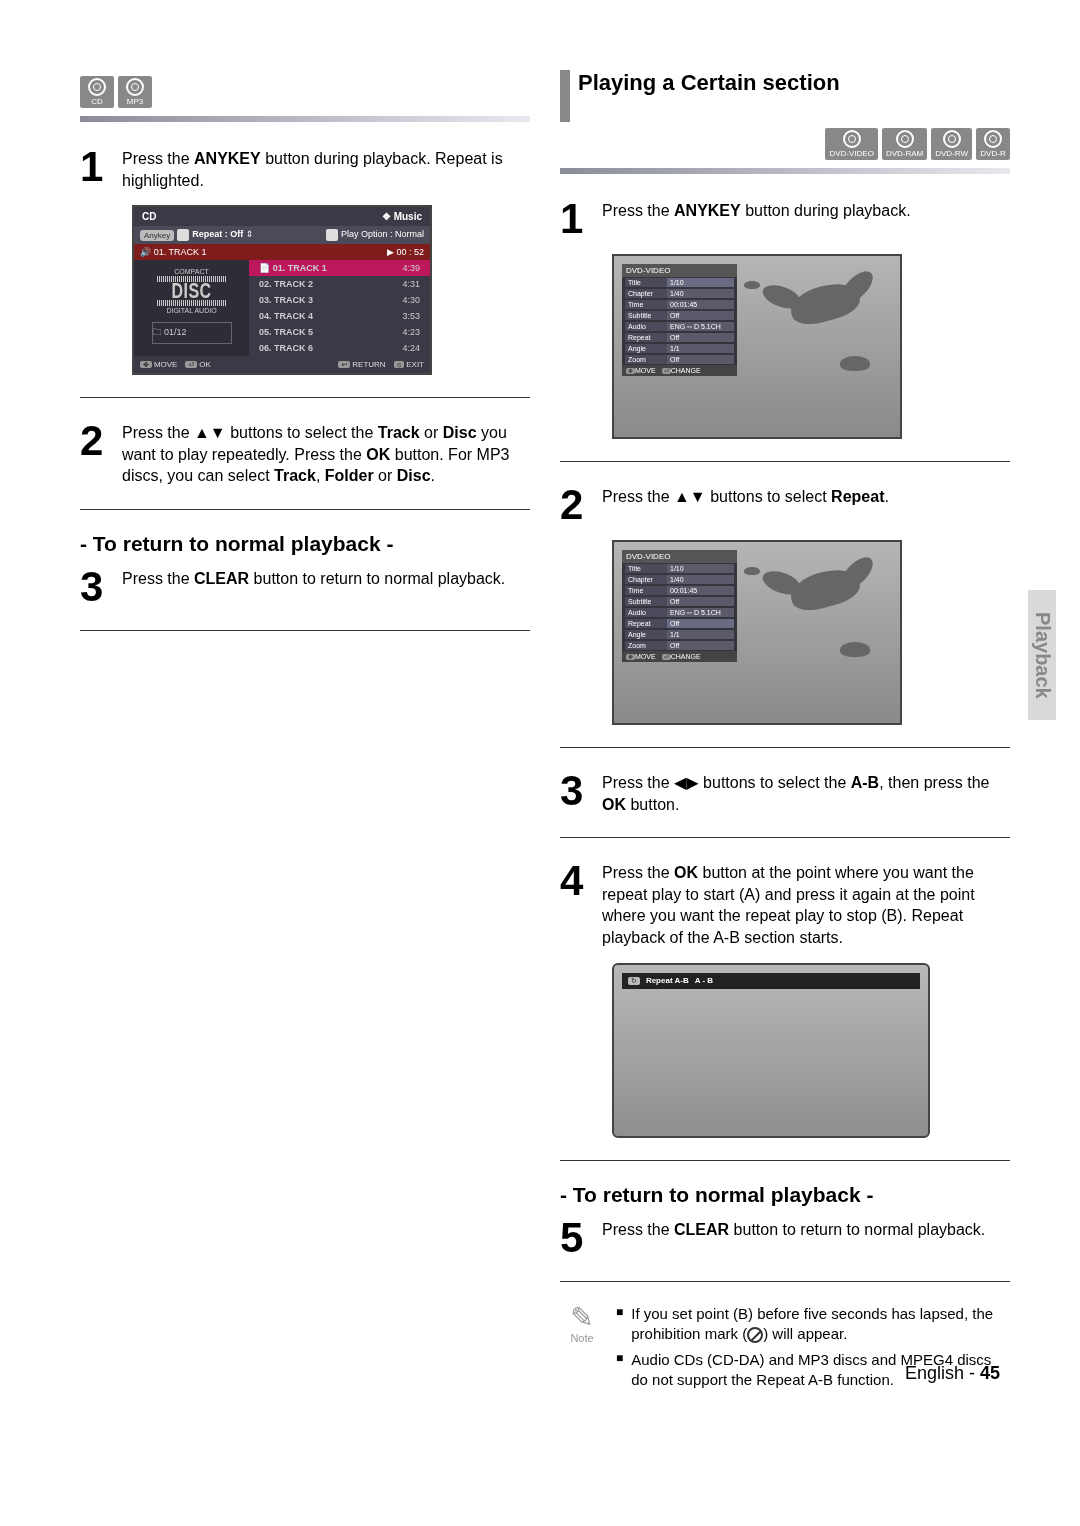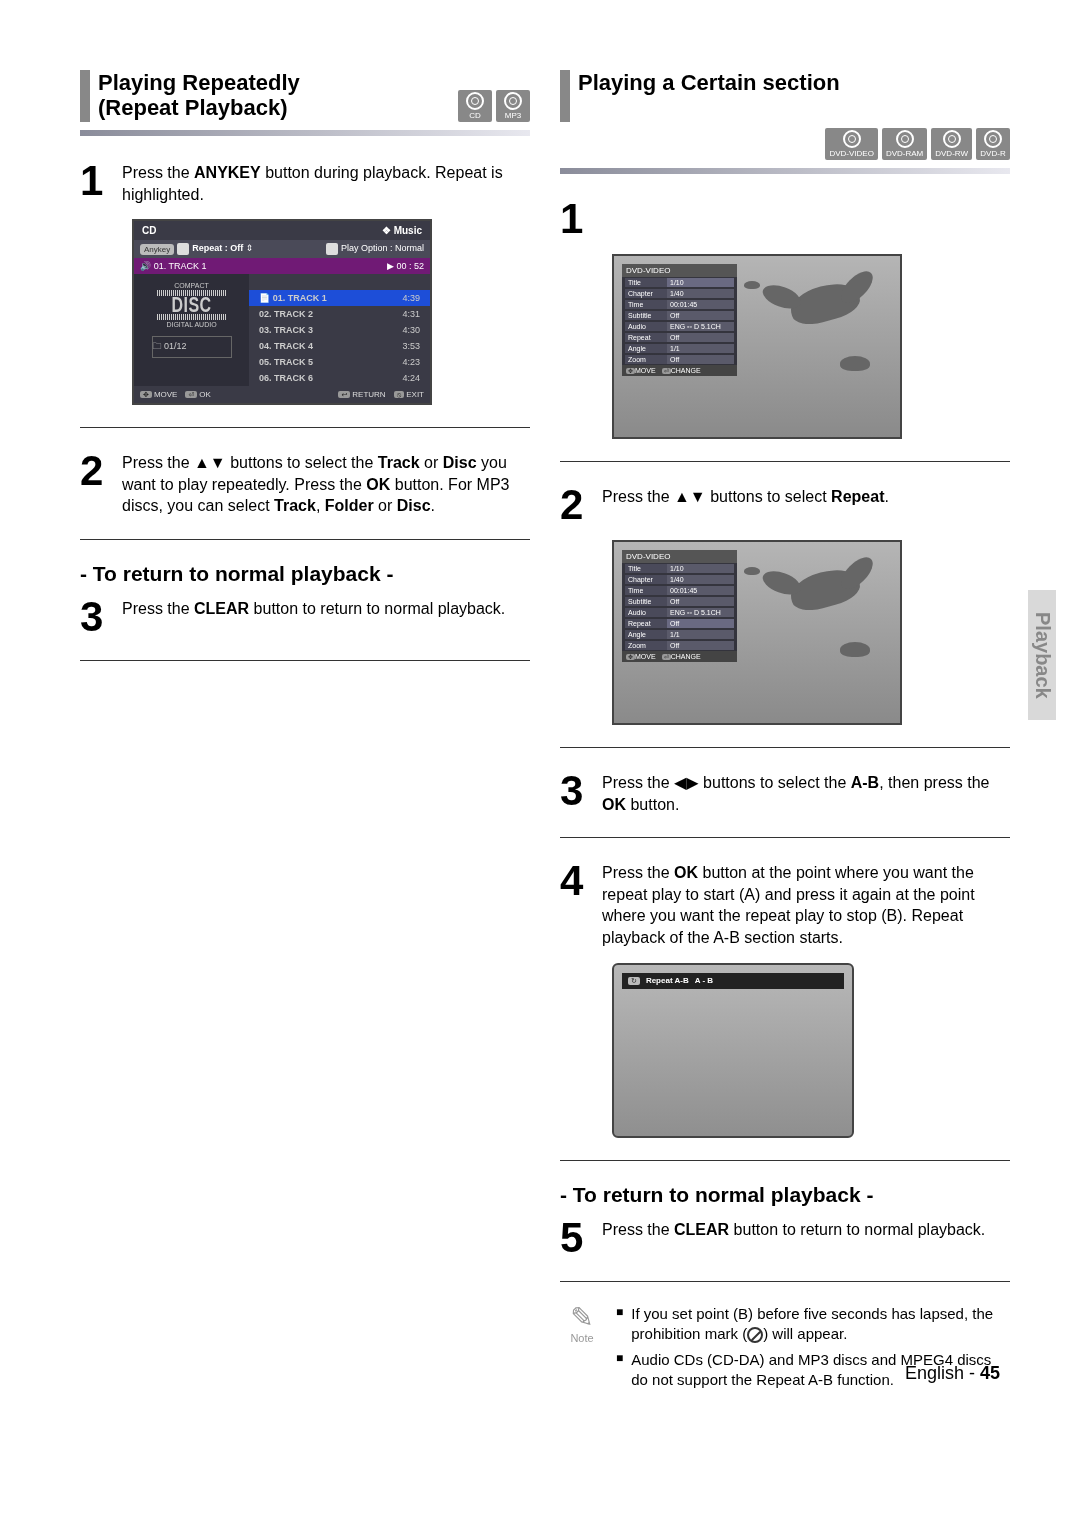--- a/index.html
+++ b/index.html
@@ -136,37 +136,37 @@
     padding: 4px 8px; background:#3a3a46; font-weight:bold;
   }
   .osd-cd .optrow {
     display:flex; justify-content:space-between; align-items:center;
     padding:3px 6px; background:#4a4a58; font-size:9px;
   }
   .osd-cd .optrow .anykey { background:#bbb; color:#333; border-radius:3px; padding:1px 4px; margin-right:3px; font-size:8px;}
   .osd-cd .optrow .icon-sq { display:inline-block; width:12px; height:12px; background:#ddd; border-radius:2px; margin-right:3px; vertical-align:middle;}
   .osd-cd .playrow {
     display:flex; justify-content:space-between; padding:3px 6px;
-    background:#701a75; font-size:9px;
+    background:#7f1d1d; font-size:9px;
   }
   .osd-cd .body { display:flex; }
   .osd-cd .leftpane {
     width:115px; background:#2d2d38; display:flex; flex-direction:column;
     align-items:center; justify-content:flex-start; padding:8px 4px; gap:8px;
   }
   .cd-logo {
     width:70px; text-align:center; font-size:7px; color:#ccc; line-height:1;
   }
   .cd-logo .big { font-size:16px; font-weight:bold; letter-spacing:0.5px; display:block; transform:scaleY(1.4);}
   .cd-logo .bar { height:6px; background:repeating-linear-gradient(90deg,#ccc 0 1px,transparent 1px 2px); margin:1px 0;}
   .osd-cd .filebox { width:80px; border:1px solid #666; padding:2px 0; font-size:9px; color:#ccc;}
   .osd-cd .tracklist { flex:1; }
   .osd-cd .trow { display:flex; justify-content:space-between; padding:3px 10px; font-size:9px; color:#ccc;}
   .osd-cd .trow .tname { font-weight:bold; }
-  .osd-cd .trow.sel { background:#1d4ed8;margin-top:16px; }
+  .osd-cd .trow.sel { background:#be185d; }
   .osd-cd .footerbar { display:flex; gap:8px; padding:4px 6px; background:#3a3a46; font-size:8px; align-items:center; color:#ddd;}
   .osd-cd .footerbar .pill { background:#999; color:#222; padding:0 3px; border-radius:2px; font-size:7px; margin-right:2px;}
 
   
   .osd-dvd {
     width: 290px;
     margin: 10px 0 0 52px;
     border: 2px solid #444;
     position: relative;
     background: linear-gradient(#b5b5b5, #8a8a8a);
@@ -191,21 +191,21 @@
   .osd-dvd .panel .hdr { background:#555; padding:2px 4px; font-size:8px;}
   .osd-dvd .panel .prow { display:flex; padding:1px 3px;}
   .osd-dvd .panel .prow .lbl { width:42px; background:#4a4a5a; padding:1px 3px; font-size:7px;}
   .osd-dvd .panel .prow .val { flex:1; background:#5a5a6a; padding:1px 3px; font-size:7px;}
   .osd-dvd .panel .prow.hl .val { background:#6a6a82;}
   .osd-dvd .panel .pfoot { display:flex; gap:6px; padding:2px 4px; background:#444; font-size:7px;}
   .osd-dvd .panel .pfoot .pill { background:#999; color:#222; padding:0 2px; border-radius:2px; font-size:6px;}
 
   
   .osd-ab {
-    width: 242px; height: 175px; margin:10px 0 0 52px;
+    width: 318px; height: 175px; margin:10px 0 0 52px;
     border: 2px solid #444; border-radius:6px;
     background: linear-gradient(#b8b8b8, #8f8f8f);
     position: relative; overflow:hidden;
   }
   .osd-ab .topbar {
     position:absolute; top:8px; left:8px; right:8px; height:16px;
     background:#222; color:#fff; font-size:8px; display:flex; align-items:center;
     gap:6px; padding:0 6px;
   }
   .osd-ab .topbar .pill { background:#bbb; color:#222; padding:0 3px; border-radius:2px; font-size:7px;}
@@ -228,27 +228,20 @@
   .head-row { display:flex; justify-content:space-between; align-items:flex-end;}
 </style>
 </head>
 <body>
 
 <div class="page">
   <div class="two-col">
 
     <div class="col">
       <div class="head-row">
-        <div class="section-title">
-          <div class="section-bar"></div>
-          <h2 class="section-heading">
-            <span>Playing Repeatedly</span><br>
-            <span>(Repeat Playback)</span>
-          </h2>
-        </div>
         <div class="disc-badges">
           <div class="disc-badge">
             <span class="circle-icon">
                 <span class="inner-circle"></span>
               </span>
             <span>CD</span>
           </div>
           <div class="disc-badge">
             <span class="circle-icon">
                 <span class="inner-circle"></span>
@@ -378,20 +371,23 @@
             <span class="circle-icon">
               <span class="inner-circle"></span>
             </span>
             <span>DVD-R</span>
           </div>
       </div>
       <div class="gradient-rule"></div>
 
       <div class="step">
         <div class="step-num">1</div>
+        <div class="step-text">
+          <span>Press the </span><span class="bold">ANYKEY</span><span> button during playback.</span>
+        </div>
       </div>
 
       <div class="osd-dvd">
         <div class="bird b1"></div>
         <div class="bird b2"></div>
         <div class="bird b3"></div>
         <div class="panel">
           <div class="hdr">DVD-VIDEO</div>
           <div class="prow hl">
               <span class="lbl">Title</span>

